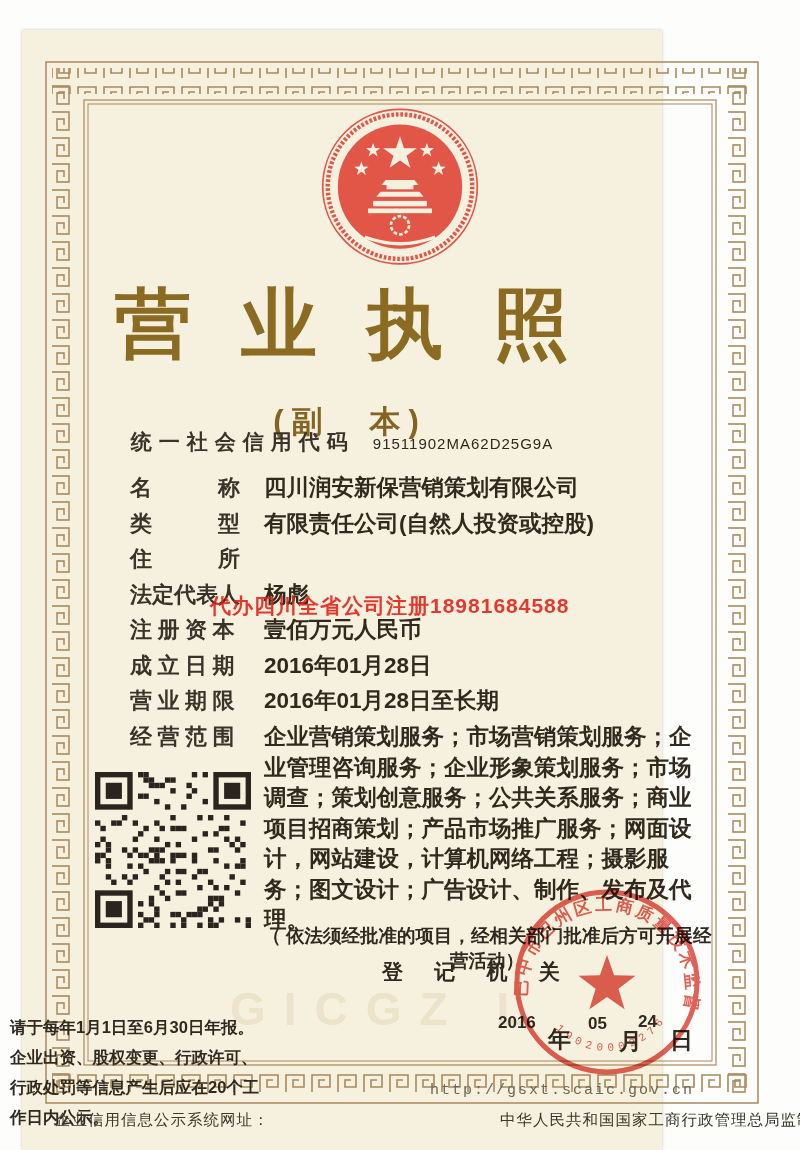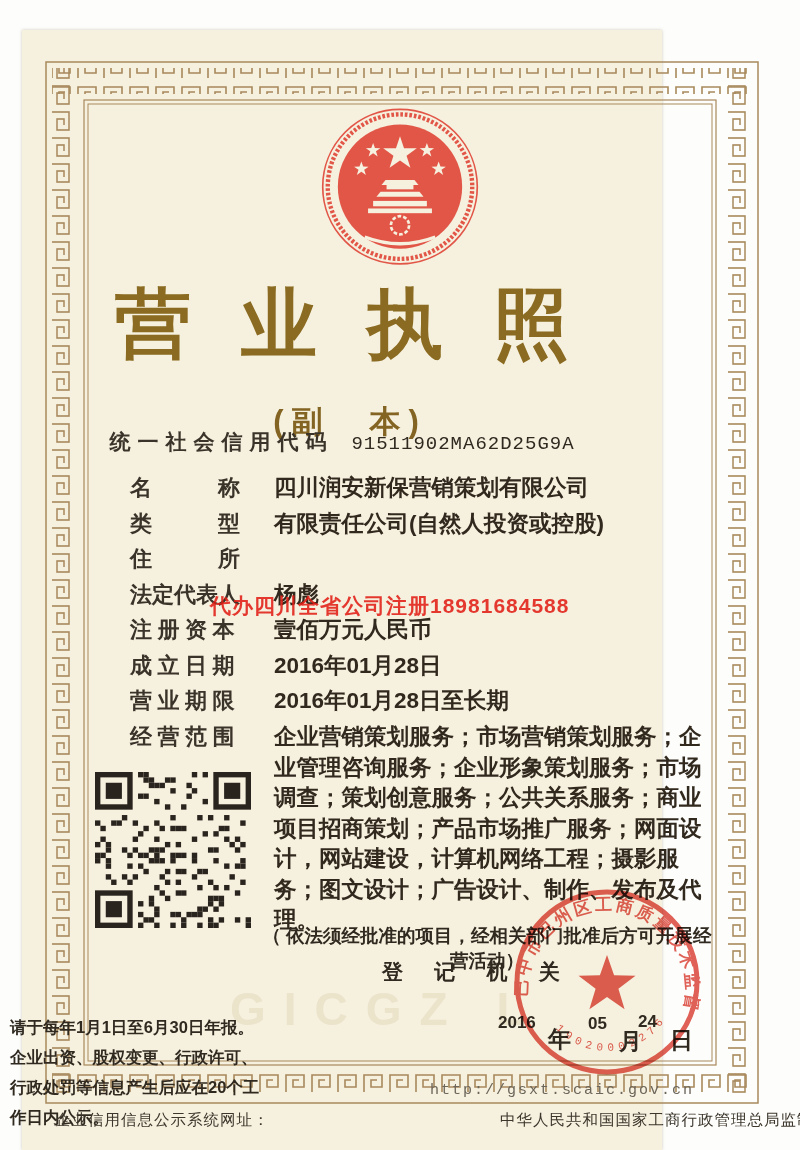--- a/index.html
+++ b/index.html
@@ -29,25 +29,25 @@
     font-size:31px;font-weight:700;color:#846423;letter-spacing:8px;padding-left:16px;box-sizing:border-box;margin-top:21px;
   }
   .code-line{
     position:absolute;left:0;top:398px;width:100%;text-align:center;white-space:nowrap;
   }
   .code-label{
     font-family:"Liberation Serif","DejaVu Serif",serif;
     font-size:21px;font-weight:700;color:#3a332a;letter-spacing:7px;margin-top:44px;
   }
   .code-value{
-    font-family:Liberation Mono, monospace;
-    font-size:19px;color:#2f2920;letter-spacing:1px;margin-left:18px;
+    font-family:Liberation Sans, sans-serif;
+    font-size:15px;color:#2f2920;letter-spacing:1px;margin-left:18px;
   }
   .fields{position:absolute;left:108px;top:443px;width:584px;}
-  .field-row{display:flex;margin-bottom:5px;gap:10px;}
+  .field-row{display:flex;margin-bottom:5px;}
   .field-label{
     flex:0 0 126px;margin-right:8px;
     font-family:"Liberation Serif","DejaVu Serif",serif;
     font-size:22px;font-weight:600;color:#3a332a;white-space:pre;line-height:1.38;
   }
   .field-value{
     flex:1 1 auto;max-width:444px;
     font-size:22.5px;font-weight:600;color:#32291e;line-height:1.36;
   }
   .red-watermark{

